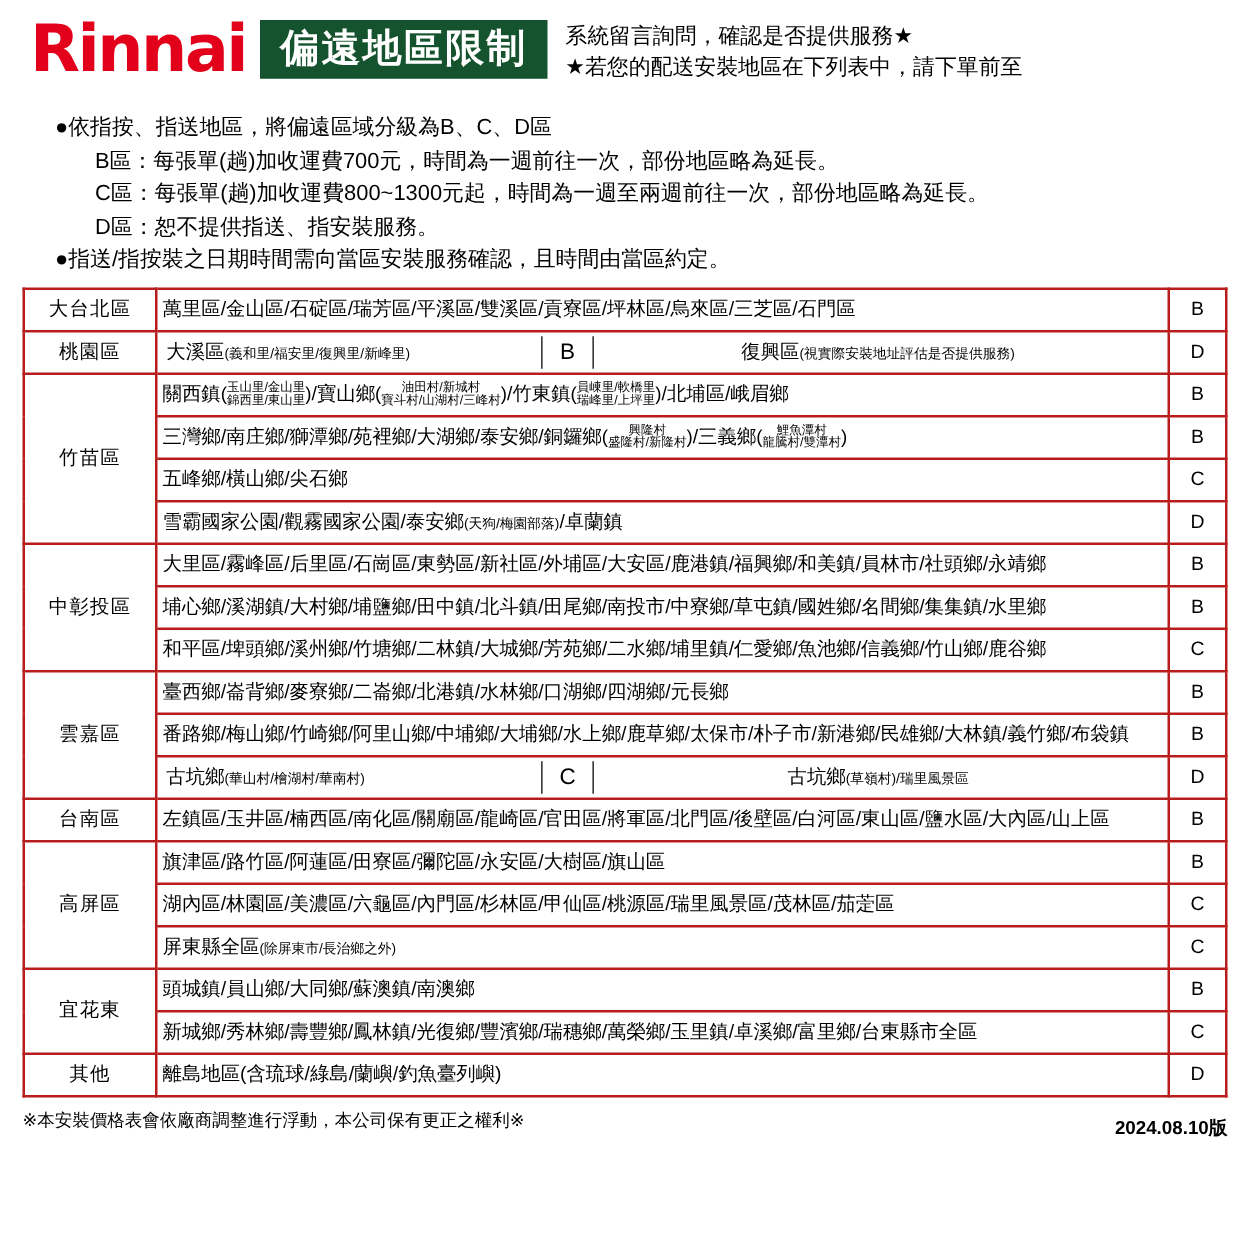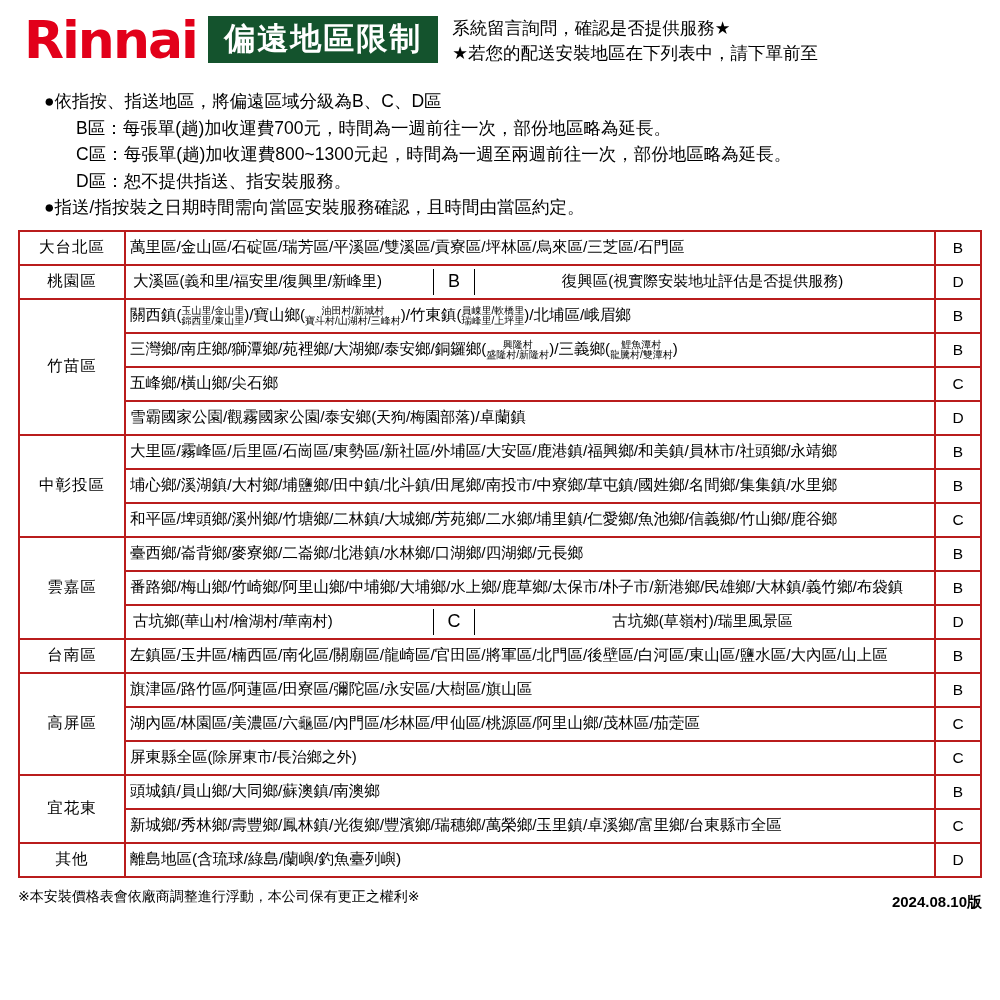--- a/index.html
+++ b/index.html
@@ -68,21 +68,21 @@
     text-align:center;
     font-size:18px;
     letter-spacing:1px;
   }
   td.zone{
     width:36px;
     text-align:center;
     font-size:18px;
   }
   td.content{white-space:nowrap;overflow:hidden;}
-  .sm{font-size:15px;}
+  .sm{font-size:11px;}
   .frac{display:inline-block;vertical-align:middle;font-size:10px;line-height:1.05;text-align:center;}
   .paren{font-size:15px;}
 
   
   table.sub{border-collapse:collapse;width:100%;table-layout:fixed;}
   table.sub td{border:0;padding:0;height:26px;font-size:15.5px;vertical-align:middle;}
   table.sub td.mid{border-left:1px solid #000;border-right:1px solid #000;width:40px;text-align:center;font-size:18px;}
   table.sub td.leftc{padding-left:3px;white-space:nowrap;}
   table.sub td.rightc{text-align:center;white-space:nowrap;}
 
@@ -215,21 +215,21 @@
         <td class="content">左鎮區/玉井區/楠西區/南化區/關廟區/龍崎區/官田區/將軍區/北門區/後壁區/白河區/東山區/鹽水區/大內區/山上區</td>
         <td class="zone">B</td>
       </tr>
 
       <tr>
         <td class="region" rowspan="3">高屏區</td>
         <td class="content">旗津區/路竹區/阿蓮區/田寮區/彌陀區/永安區/大樹區/旗山區</td>
         <td class="zone">B</td>
       </tr>
       <tr>
-        <td class="content">湖內區/林園區/美濃區/六龜區/內門區/杉林區/甲仙區/桃源區/阿里山鄉/茂林區/茄萣區</td>
+        <td class="content">湖內區/林園區/美濃區/六龜區/內門區/杉林區/甲仙區/桃源區/瑞里風景區/茂林區/茄萣區</td>
         <td class="zone">C</td>
       </tr>
       <tr>
         <td class="content">
           屏東縣全區<span class="sm">(除屏東市/長治鄉之外)</span>
         </td>
         <td class="zone">C</td>
       </tr>
 
       <tr>

